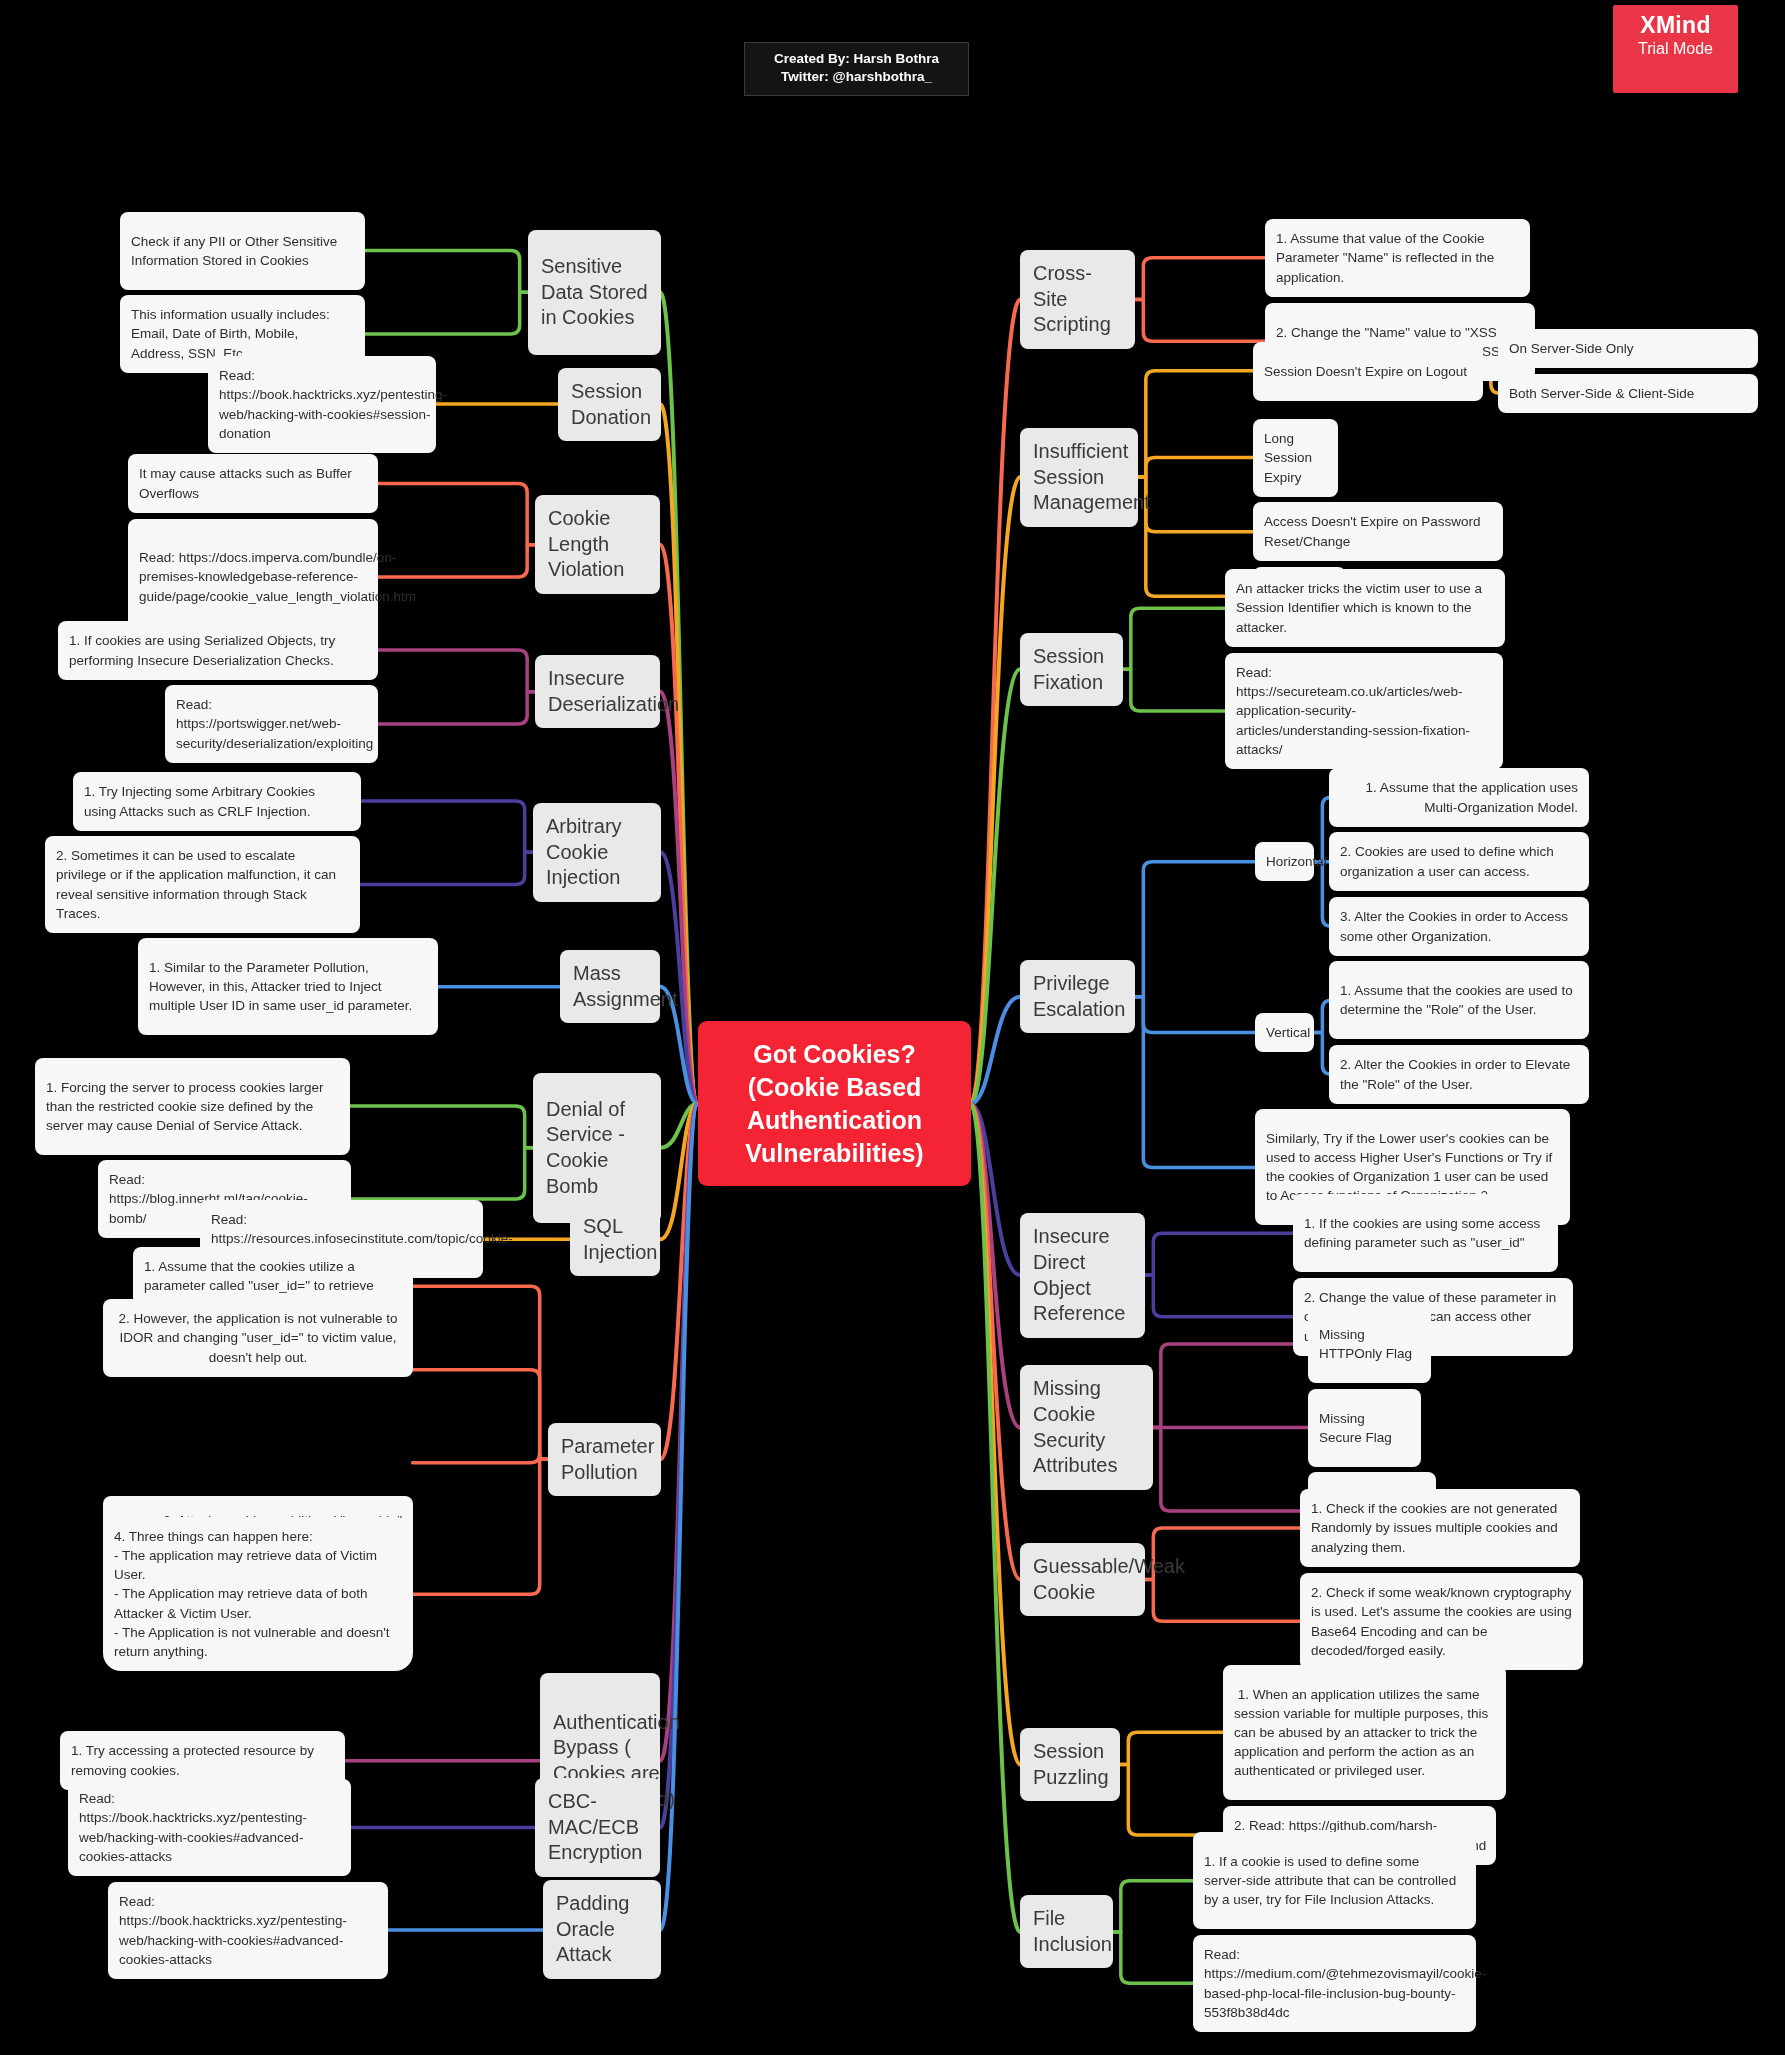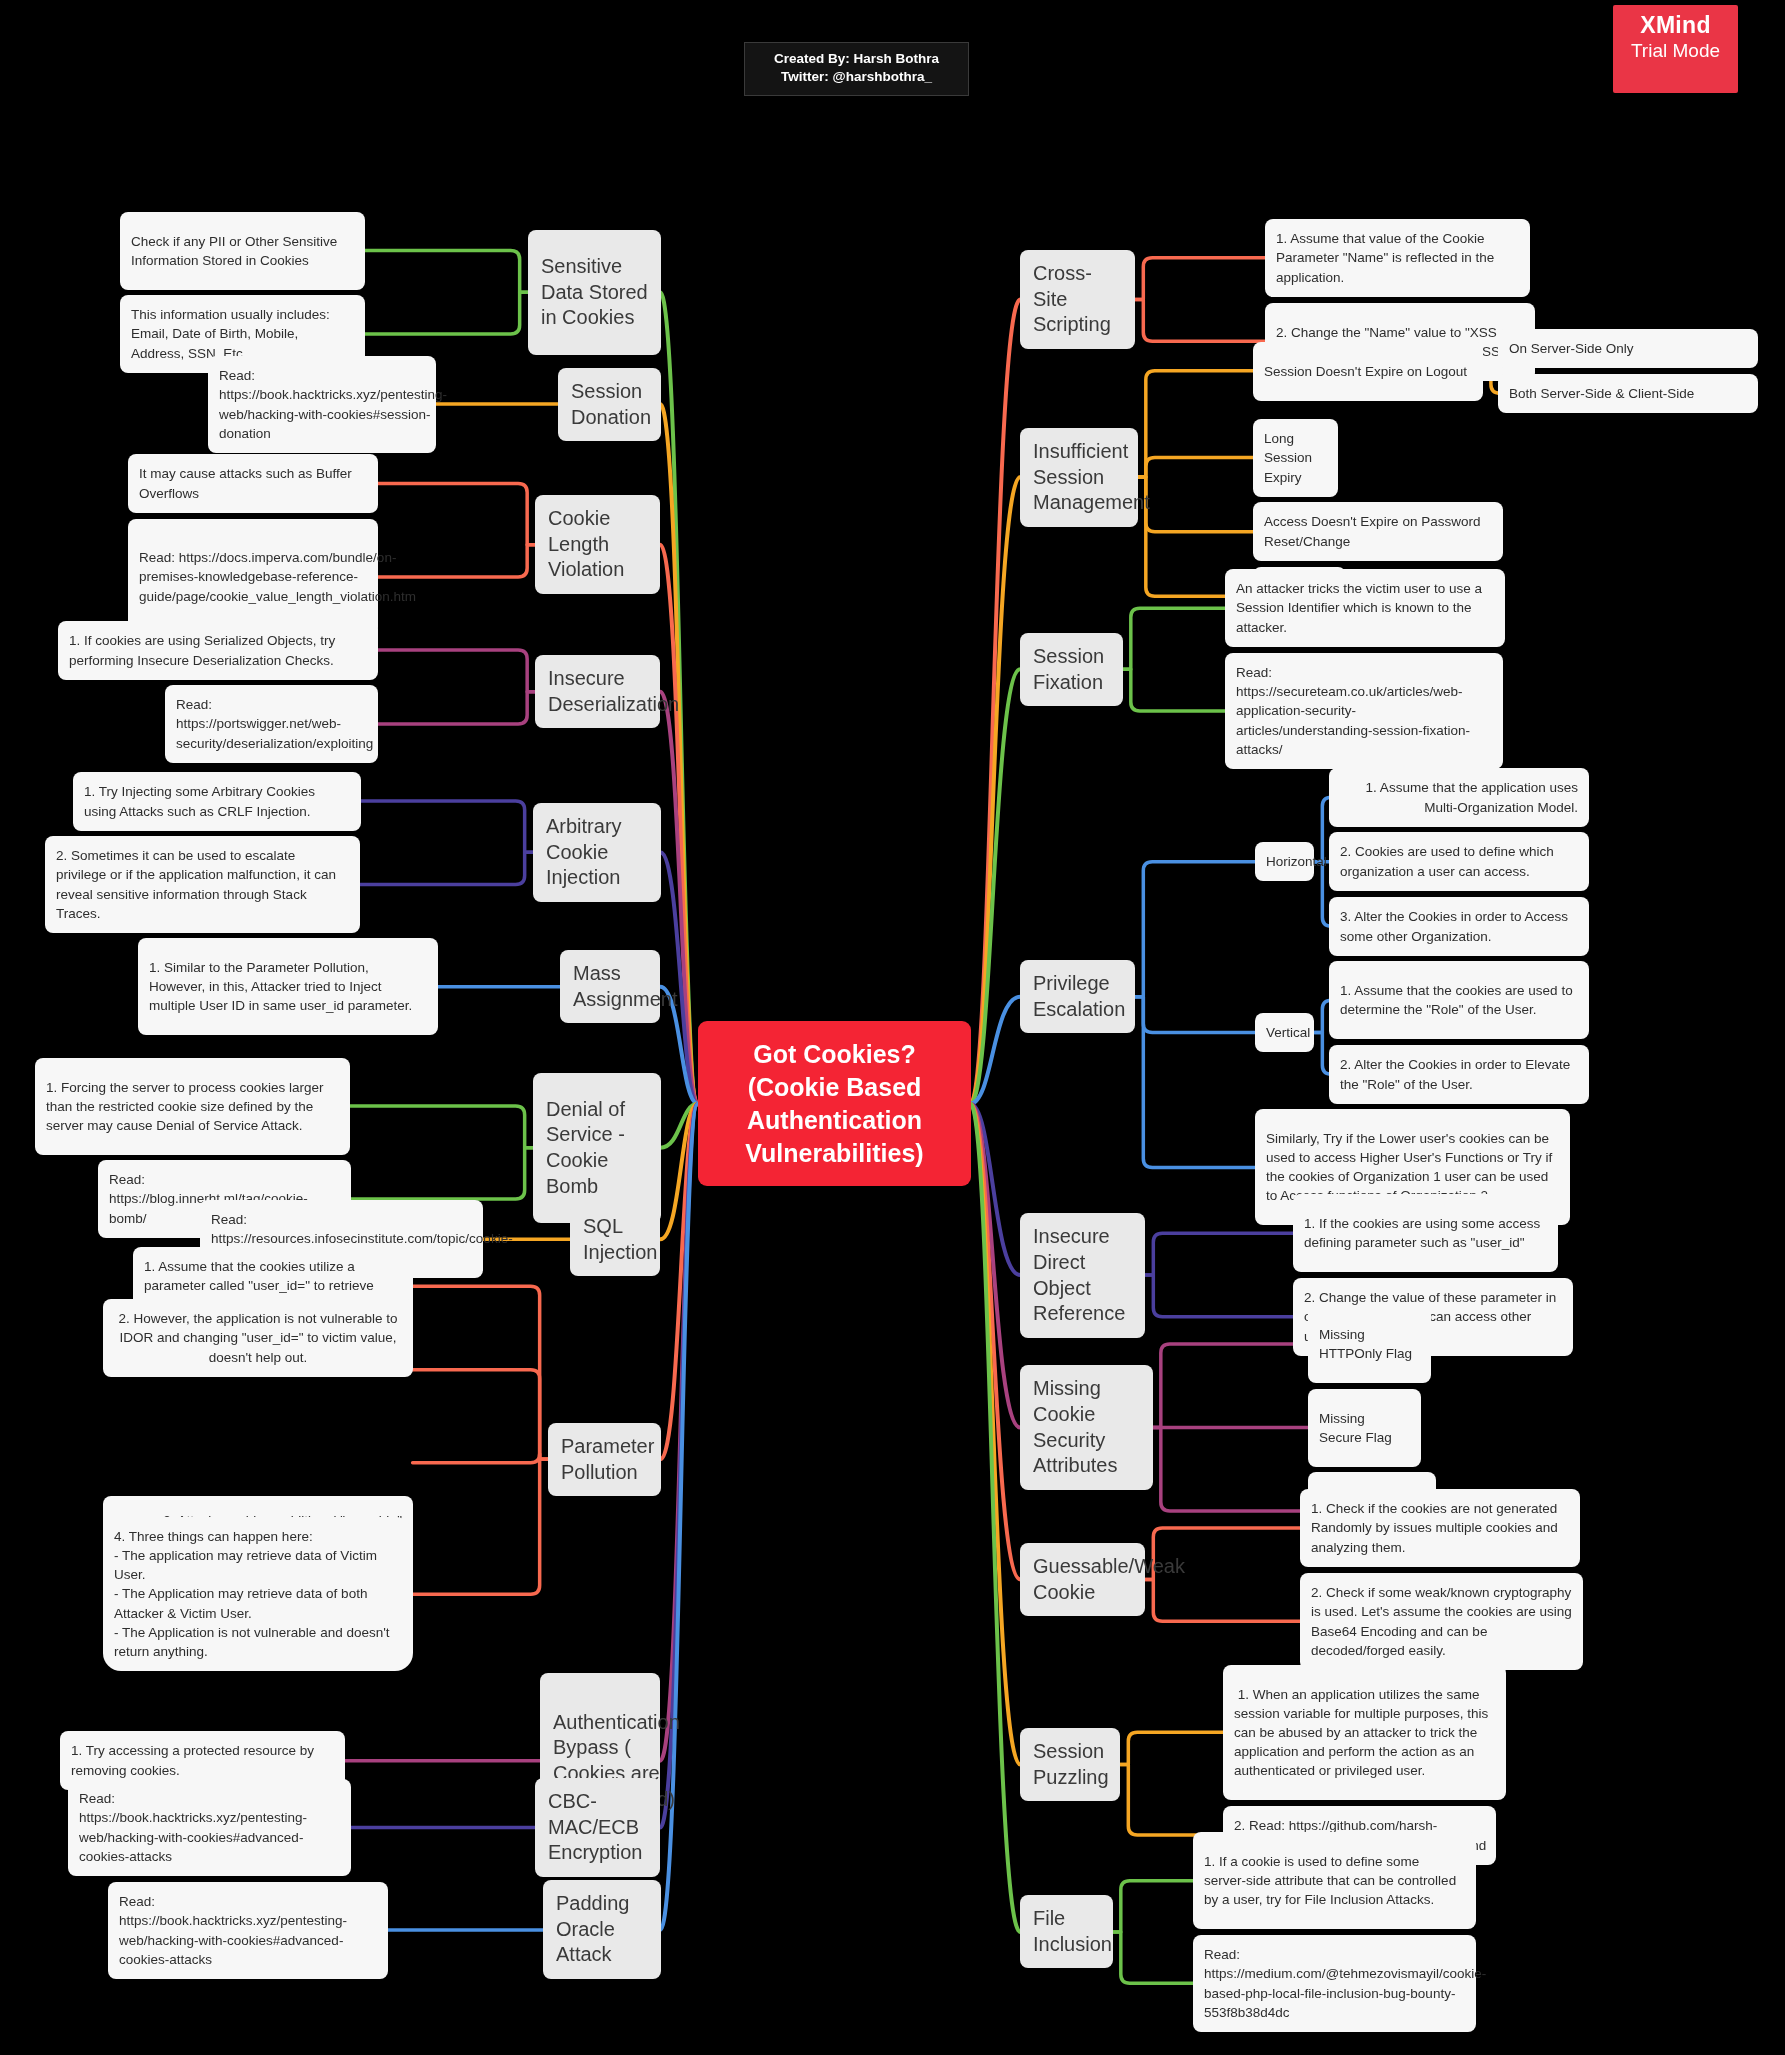--- a/index.html
+++ b/index.html
@@ -35,21 +35,21 @@
   #credit{
     position:absolute;background:#141414;border:1px solid #3a3a3a;
     color:#fff;font-size:13.5px;font-weight:bold;line-height:1.35;text-align:center;
     padding:7px 11px;box-sizing:border-box;
   }
   #xmind{
     position:absolute;background:#ea3546;color:#fff;text-align:center;
     padding:7px 0 9px 0;box-sizing:border-box;border-radius:2px;
   }
   #xmind .x1{font-size:23px;font-weight:bold;letter-spacing:0.3px;display:block;}
-  #xmind .x2{font-size:19px;display:block;margin-top:1px;}
+  #xmind .x2{font-size:16px;display:block;margin-top:1px;}
 </style>
 </head>
 <body>
 
 <div id="canvas">
 
   <svg id="wires" viewBox="0 0 3571 4111">
       <path d="M 1055 584.5 L 1039 584.5 L 1039 519 Q 1039 501 1021 501 L 730 501" stroke="#6cc24a" stroke-width="7" fill="none" stroke-linecap="round" stroke-linejoin="round"></path>
       <path d="M 1055 584.5 L 1039 584.5 L 1039 650 Q 1039 668 1021 668 L 730 668" stroke="#6cc24a" stroke-width="7" fill="none" stroke-linecap="round" stroke-linejoin="round"></path>
       <path d="M 1395 2207 C 1361.25 2207, 1361.25 584.5, 1320 584.5" stroke="#6cc24a" stroke-width="8" fill="none" stroke-linecap="round"></path>

